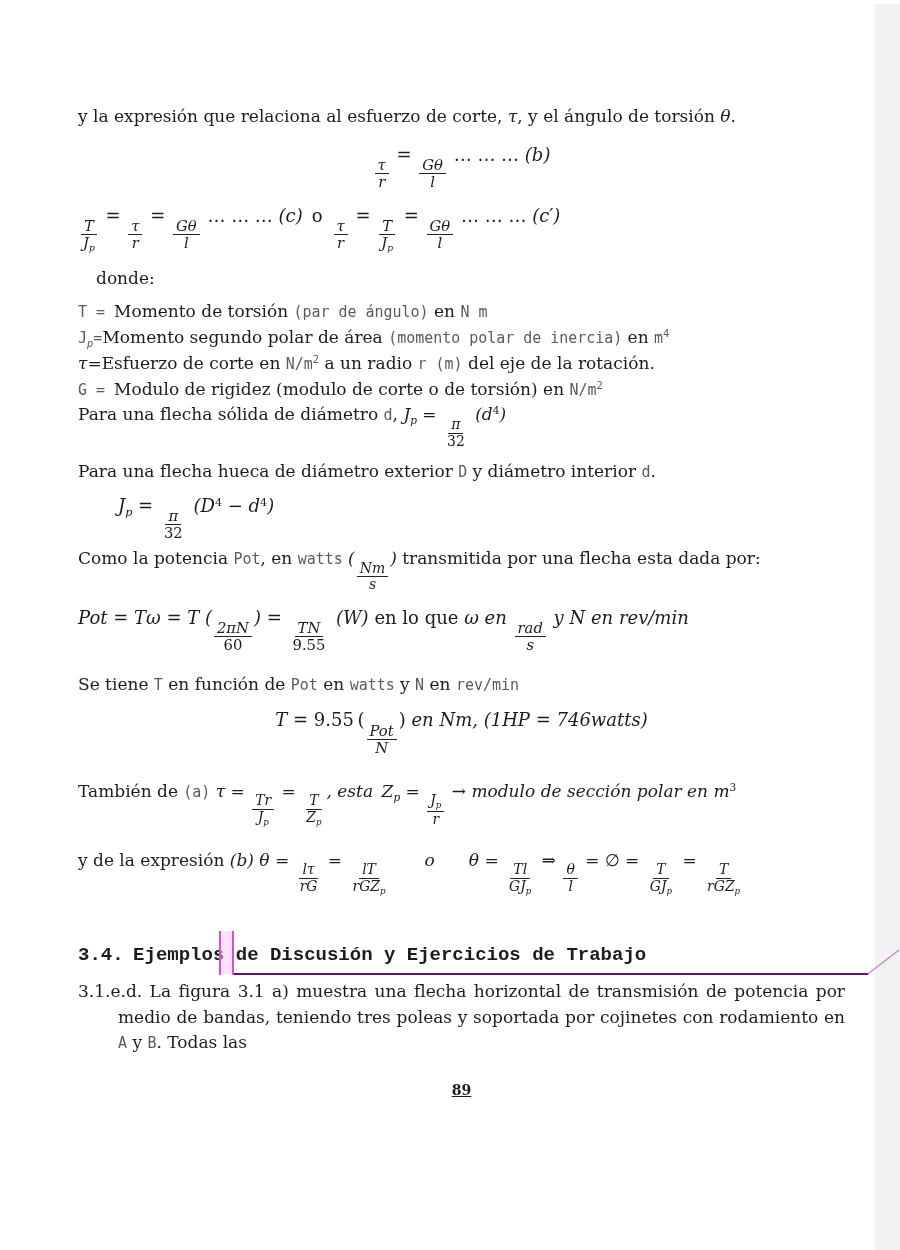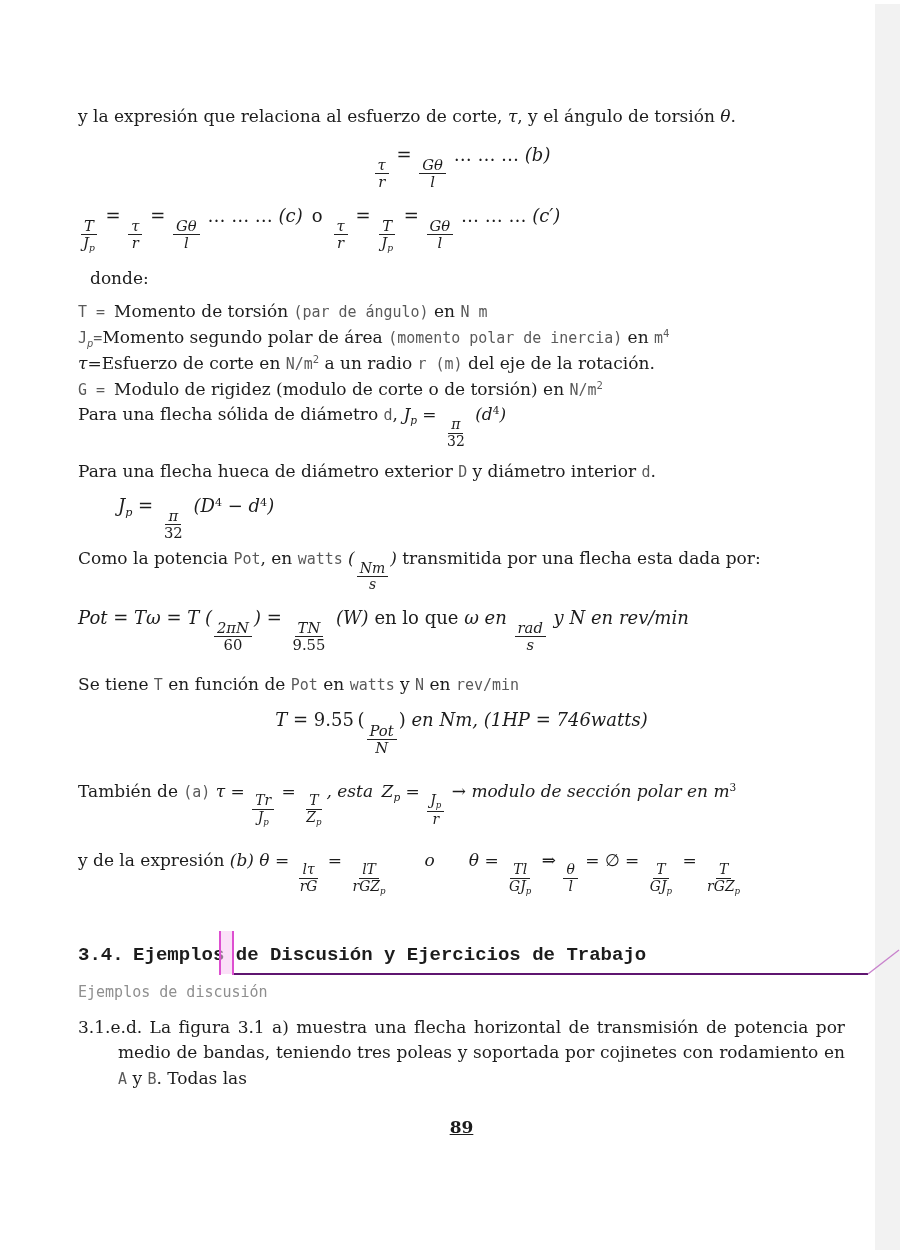--- a/index.html
+++ b/index.html
@@ -20,21 +20,21 @@
     padding:104px 55px 0 78px;
   }
   .blk{margin:0;}
   .para{font-size:17px;line-height:1.5;}
   .def{font-size:17px;line-height:1.5;}
   .formula{font-size:18px;line-height:1.25;}
   .center{text-align:center;}
   .heading{font-size:19px;line-height:1.3;}
   .monogray{font-family:"DejaVu Sans Mono", monospace;color:#8f8f8f;font-size:15px;line-height:1.3;}
   .hang{padding-left:40px;text-indent:-40px;text-align:justify;}
-  .pagenum{text-align:center;font-size:17px;text-decoration:underline;}
+  .pagenum{text-align:center;font-size:14px;text-decoration:underline;}
 
   
   .s-r{}
   .s-i{font-style:italic;}
   .s-b{font-weight:bold;}
   .s-m{font-family:"DejaVu Sans Mono", monospace;color:#5a5a5a;font-size:0.88em;}
   .s-sub{font-size:0.62em;vertical-align:-0.35em;font-style:italic;}
   .s-sup{font-size:0.62em;vertical-align:0.55em;}
 
   
@@ -42,21 +42,21 @@
     display:inline-flex;flex-direction:column;align-items:center;
     vertical-align:-0.62em;font-size:0.82em;line-height:1.12;
     margin:0 2px;text-align:center;
   }
   .frac .fn{display:block;border-bottom:1.3px solid #222;padding:0 3px;}
   .frac .fd{display:block;padding:0 3px;}
 
   
   [data-name="formula-b"]{margin:14px 0 14px;}
   [data-name="formula-c"]{margin:12px 0 12px;}
-  [data-name="donde-label"]{margin:10px 12px 8px;}
+  [data-name="donde-label"]{margin:10px 18px 8px;}
   [data-name="paragraph-hueca"]{margin-top:10px;}
   [data-name="formula-jp-hueca"]{margin:10px 0 0 40px;}
   [data-name="paragraph-potencia"]{margin-top:4px;}
   [data-name="formula-pot"]{margin-top:14px;}
   [data-name="paragraph-se-tiene"]{margin-top:18px;}
   [data-name="formula-torque"]{margin-top:12px;}
   [data-name="paragraph-tambien"]{margin-top:22px;}
   [data-name="paragraph-expresion-b"]{margin-top:20px;}
   [data-name="section-heading"]{margin-top:46px;font-family:Liberation Mono, monospace;}
   [data-name="subsection-label"]{margin-top:16px;}
@@ -159,21 +159,20 @@
           <span class="fn"><span class="s-i" data-name="text-run">θ</span></span>
           <span class="fd"><span class="s-i" data-name="text-run">l</span></span>
         </span><span class="s-r" data-name="text-run"> = ∅ = </span><span class="frac" data-name="fraction">
           <span class="fn"><span class="s-i" data-name="text-run">T</span></span>
           <span class="fd"><span class="s-i" data-name="text-run">GJ</span><span class="s-sub" data-name="text-run">p</span></span>
         </span><span class="s-r" data-name="text-run"> = </span><span class="frac" data-name="fraction">
           <span class="fn"><span class="s-i" data-name="text-run">T</span></span>
           <span class="fd"><span class="s-i" data-name="text-run">rGZ</span><span class="s-sub" data-name="text-run">p</span></span>
         </span></div>
       <div class="blk heading" data-name="section-heading"><span class="s-b" data-name="text-run">3.4. Ejemplos de Discusión y Ejercicios de Trabajo</span></div>
-      <div class="blk monogray" data-name="subsection-label"><span class="s-r" data-name="text-run">Ejemplos de discusión</span></div>
       <div class="blk para hang" data-name="paragraph-ejercicio"><span class="s-r" data-name="text-run">3.1.e.d. La figura 3.1 a) muestra una flecha horizontal de transmisión de potencia por medio de bandas, teniendo tres poleas y soportada por cojinetes con rodamiento en </span><span class="s-m" data-name="text-run">A</span><span class="s-r" data-name="text-run"> y </span><span class="s-m" data-name="text-run">B</span><span class="s-r" data-name="text-run">. Todas las</span></div>
       <div class="blk pagenum" data-name="page-number"><span class="s-b" data-name="text-run">89</span></div>
     </main>
 
   <svg class="ann" width="900" height="1250" data-name="annotation-layer" xmlns="http://www.w3.org/2000/svg">
     <rect data-name="highlight-band-annotation" fill-opacity="0.55" x="220" y="931" width="13" height="43" fill="#f7c7f2"></rect>
     <path class="hl-edge" data-name="highlight-left-edge" d="M220,931 L220,975" stroke="#dd4fd0"></path>
     <path class="hl-edge" data-name="highlight-right-edge" d="M233,931 L233,975" stroke="#dd4fd0"></path>
     <path class="uline" data-name="underline-annotation" d="M234,974 L868,974" stroke="#5f1570"></path>
     <path class="dline" data-name="diagonal-annotation-tail" d="M868,974 L899,950" stroke="#c983cd"></path>

